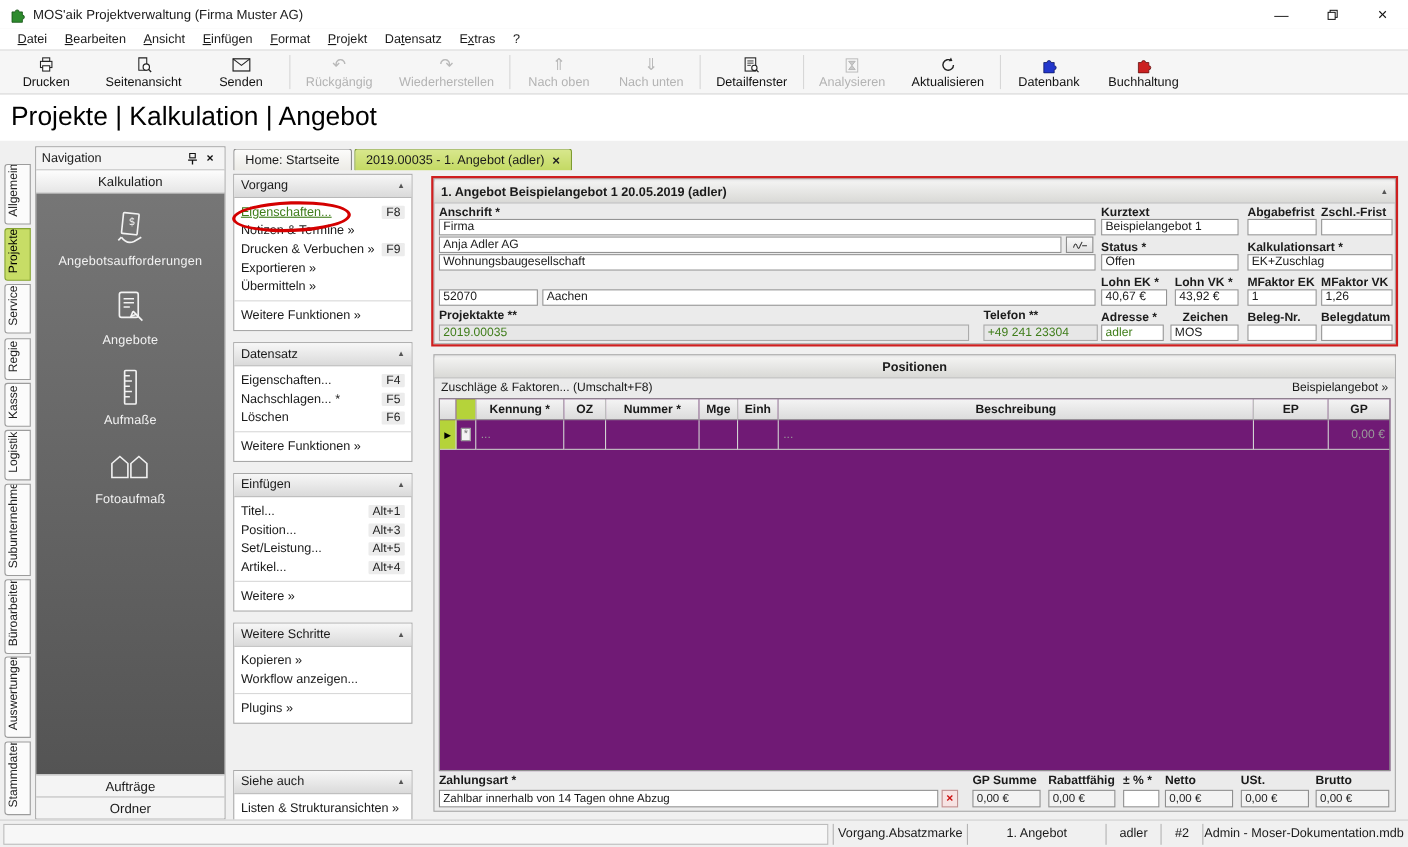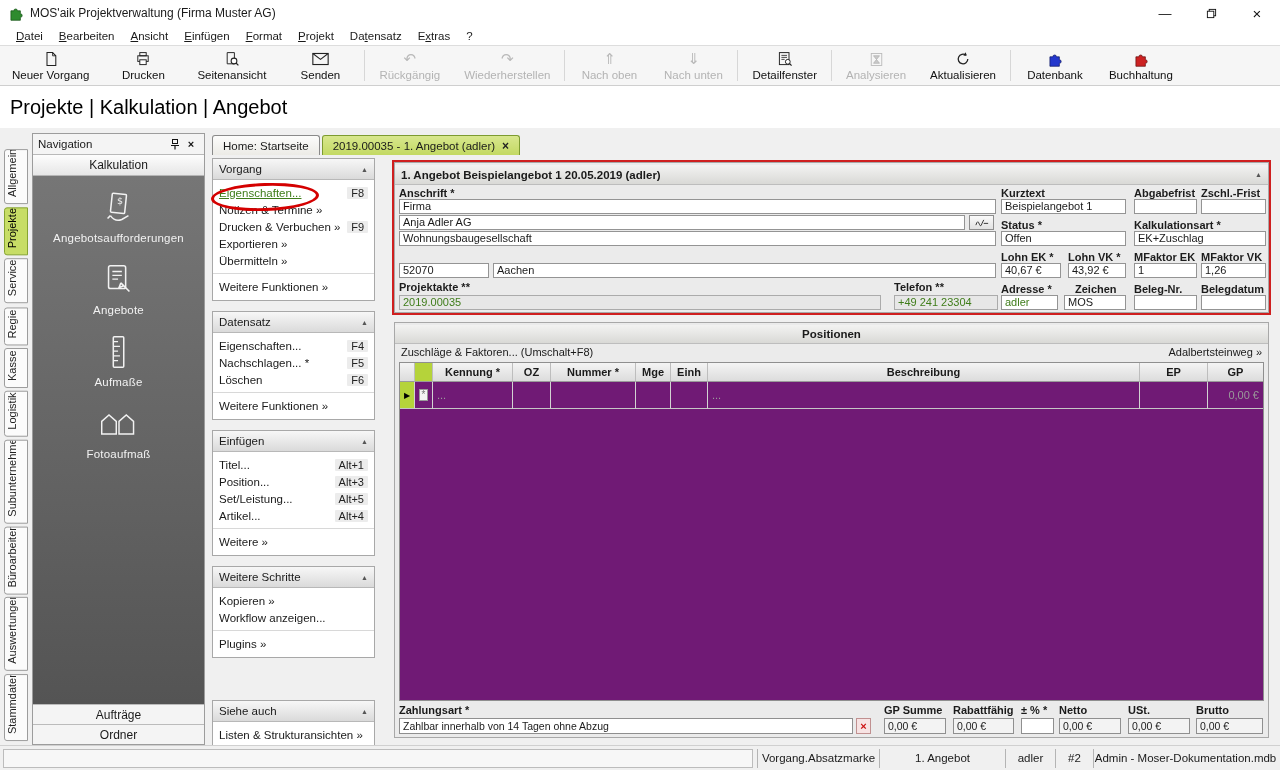--- a/index.html
+++ b/index.html
@@ -21,21 +21,21 @@
   .toolbar { position:absolute; left:0; top:45px; width:1280px; height:41px; background:#f6f6f6; border-top:1px solid #ddd; border-bottom:1px solid #cfcfcf; display:flex; align-items:stretch; }
   .tbtn { display:flex; flex-direction:column; align-items:center; justify-content:center; padding:0 12px; min-width:84px; }
   .tbtn .ticon { height:17px; display:flex; align-items:center; justify-content:center; color:#222; font-size:15px; }
   .tbtn .tlabel { font-size:11.5px; margin-top:1px; color:#111; }
   .tbtn.dis .tlabel { color:#b3b3b3; }
   .tbtn.dis .ticon { color:#b9b9b9; }
   .tsep { width:1px; background:#d7d7d7; margin:4px 2px; }
   .glyph { font-family:"DejaVu Sans",sans-serif; }
 
   
-  .breadcrumb { position:absolute; left:0; top:86px; width:1280px; height:42px; background:#fff; display:flex; align-items:center; padding-left:10px; font-size:20px; color:#000; }
+  .breadcrumb { position:absolute; left:0; top:86px; width:1280px; height:42px; background:#fff; display:flex; align-items:center; padding-left:10px; font-size:24px; color:#000; }
 
   
   .modstrip { position:absolute; left:0; top:133px; width:30px; height:612px; display:flex; flex-direction:column; gap:3px; padding:16px 2px 4px 4px; overflow:hidden; }
   .modtab { writing-mode:vertical-rl; transform:rotate(180deg); background:#fbfbfb; border:1px solid #9c9c9c; border-radius:0 3px 3px 0; font-size:11px; color:#222; padding:6px 1px; text-align:center; flex-shrink:1; min-height:0; overflow:hidden; white-space:nowrap; width:24px; }
   .modtab.active { background:#c7dd66; border-color:#86a432; color:#000; }
 
   
   .navpanel { position:absolute; left:32px; top:133px; width:173px; height:612px; background:#fff; border:1px solid #9c9c9c; display:flex; flex-direction:column; }
   .navhead { height:21px; background:#f4f4f4; border-bottom:1px solid #b9b9b9; display:flex; align-items:center; padding:0 5px; }
   .navhead .nlabel { flex:1; font-size:11.5px; }
@@ -138,29 +138,20 @@
   <span class="mi"><span></span><span class="u">P</span><span>rojekt</span></span>
   <span class="mi"><span>Da</span><span class="u">t</span><span>ensatz</span></span>
   <span class="mi"><span>E</span><span class="u">x</span><span>tras</span></span>
   <span class="mi"><span>?</span><span class="u"></span><span></span></span>
 </div>
 
 <div class="toolbar">
   <div class="tbtn">
     <span class="ticon">
         <svg width="16" height="16" viewBox="0 0 20 20">
-          <path d="M5 2 h7 l4 4 v12 H5 z" fill="none" stroke="#222" stroke-width="1.3"></path>
-          <path d="M12 2 v4 h4" fill="none" stroke="#222" stroke-width="1.1"></path>
-        </svg>
-      </span>
-    <span class="tlabel">Neuer Vorgang</span>
-  </div>
-  <div class="tbtn">
-    <span class="ticon">
-        <svg width="16" height="16" viewBox="0 0 20 20">
           <rect x="6" y="2" width="8" height="4" fill="none" stroke="#222" stroke-width="1.2"></rect>
           <rect x="3.5" y="6" width="13" height="7" fill="none" stroke="#222" stroke-width="1.2"></rect>
           <rect x="6" y="11" width="8" height="6" fill="#fff" stroke="#222" stroke-width="1.2"></rect>
         </svg>
       </span>
     <span class="tlabel">Drucken</span>
   </div>
   <div class="tbtn">
     <span class="ticon">
         <svg width="16" height="16" viewBox="0 0 20 20">
@@ -514,21 +505,21 @@
   <div class="inp" style="left:806px; top:132px; width:65px;"></div>
 </div>
 
 <div class="pospanel">
   <div class="ptitle">
       <span>Positionen</span>
     </div>
   <div class="linksrow">
     <span>Zuschläge &amp; Faktoren... (Umschalt+F8)</span>
     <span class="sp"></span>
-    <span>Adalbertsteinweg »</span>
+    <span>Beispielangebot »</span>
   </div>
   <div class="grid">
     <div class="grow">
       <div class="hc"></div>
       <div class="hc green"></div>
       <div class="hc">Kennung *</div>
       <div class="hc">OZ</div>
       <div class="hc">Nummer *</div>
       <div class="hc">Mge</div>
       <div class="hc">Einh</div>

